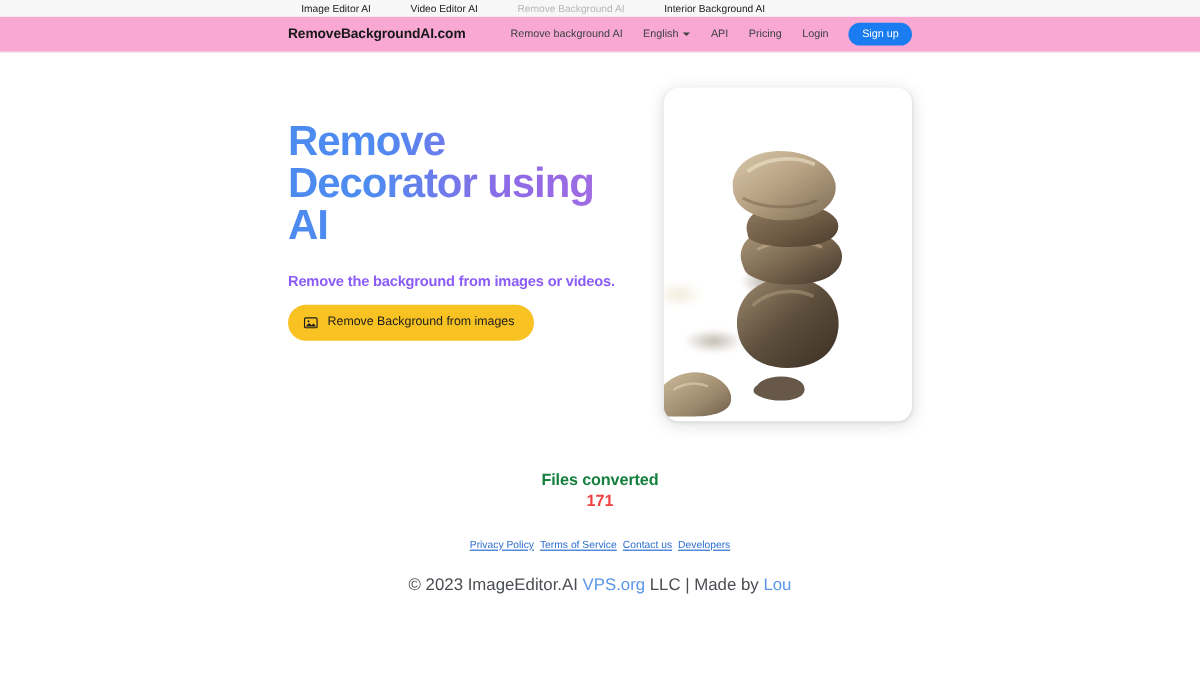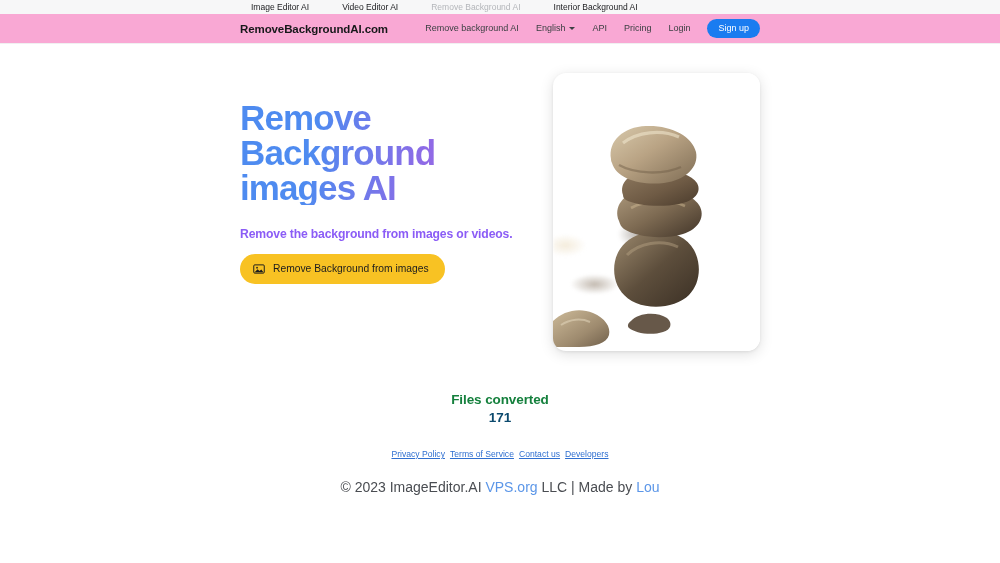--- a/index.html
+++ b/index.html
@@ -197,21 +197,21 @@
   }
   .stats-label {
     font-size: 13.5px;
     font-weight: bold;
     color: #15803d;
     letter-spacing: -0.1px;
   }
   .stats-value {
     font-size: 13.5px;
     font-weight: bold;
-    color: #0c4a6e;
+    color: #ef4444;
     margin-top: 3px;
   }
 
   
   .footer { text-align: center; margin-top: 24px; }
   .footer-links {
     display: flex;
     justify-content: center;
     gap: 5px;
     font-size: 8.6px;
@@ -251,21 +251,21 @@
     <a href="#">API</a>
     <a href="#">Pricing</a>
     <a href="#">Login</a>
     <button class="signup">Sign up</button>
   </div>
 </div>
 
 <div class="hero">
 
   <div class="hero-left">
-    <h1 class="headline">Remove Background images AI</h1>
+    <h1 class="headline">Remove Decorator using AI</h1>
     <div class="subhead">Remove the background from images or videos.</div>
 
     <div class="btn-row">
       <button class="btn">
         <span>
           <svg width="12" height="12" viewBox="0 0 16 16" fill="none">
             <rect x="1" y="2.5" width="14" height="11" rx="1.4" stroke="#1b1c1e" stroke-width="1.3"></rect>
             <circle cx="5.4" cy="6.2" r="1.15" fill="#1b1c1e"></circle>
             <path d="M2.2 12.2L6.1 8.3l2.6 2.5 2.4-2.1 2.8 3.5z" fill="#1b1c1e"></path>
           </svg>

